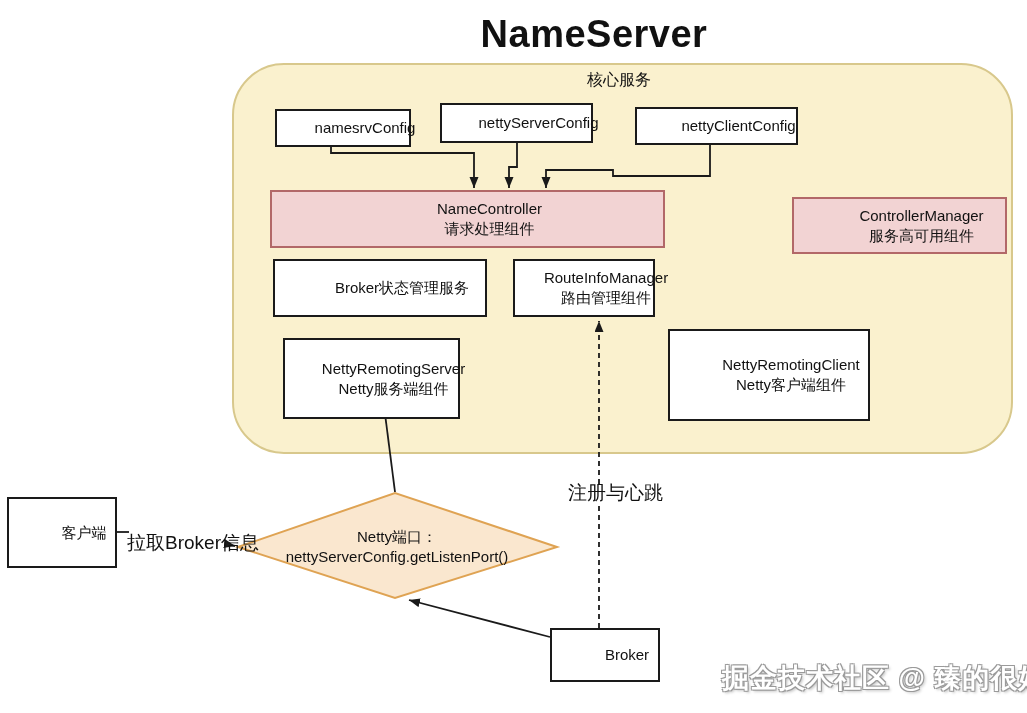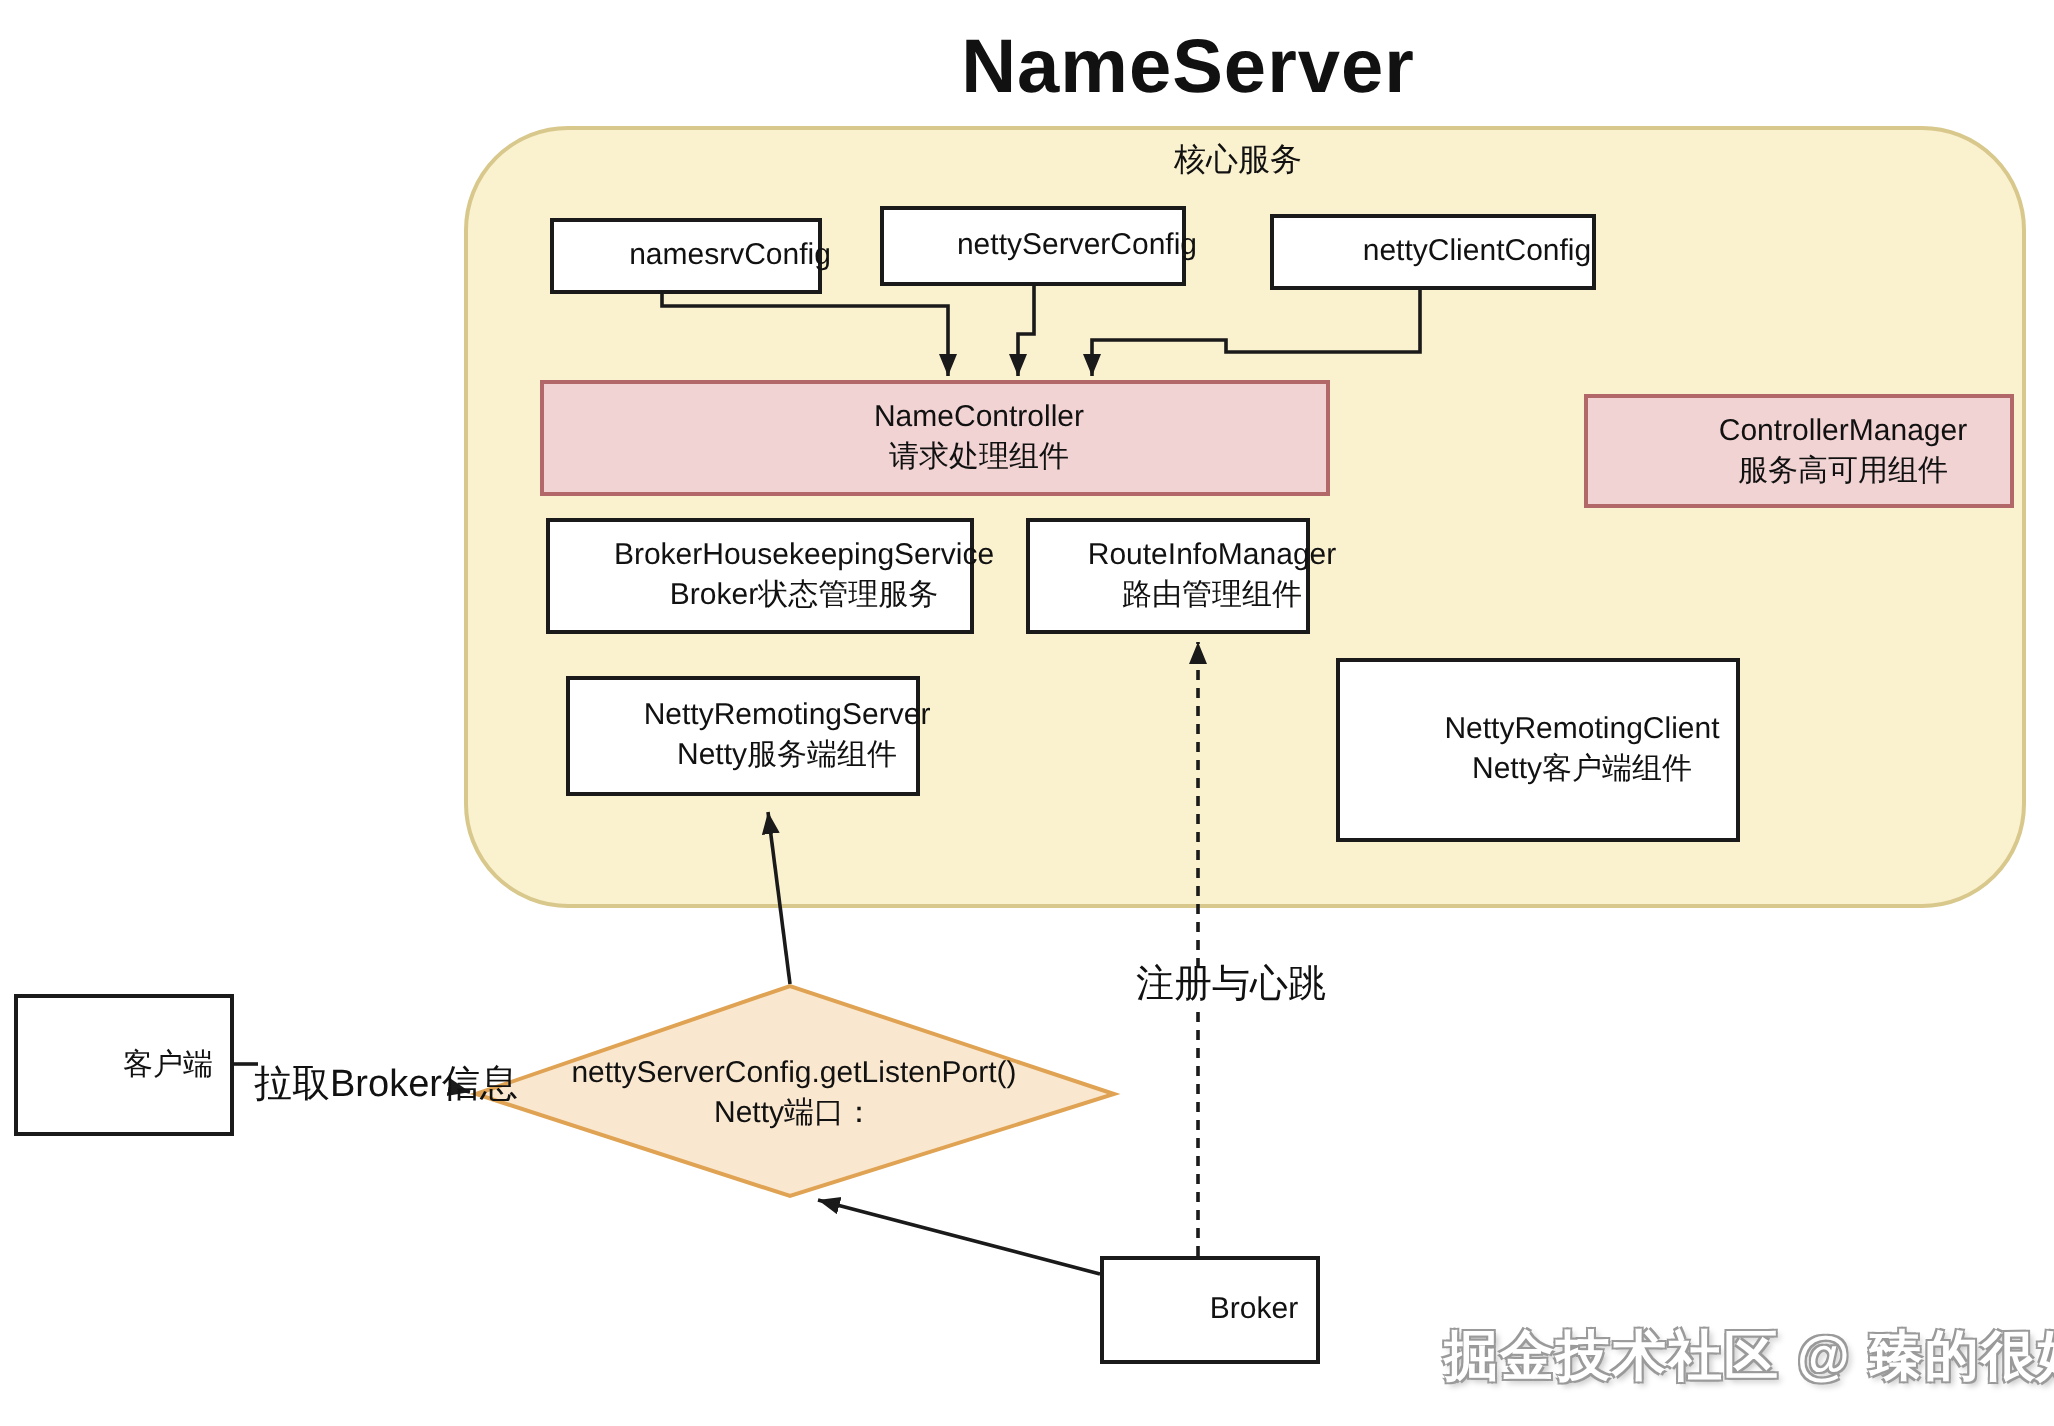--- a/index.html
+++ b/index.html
@@ -112,44 +112,43 @@
 <div class="abs node pink" style="left:270px;top:190px;width:395px;height:58px;">
   <span>NameController</span>
   <span>请求处理组件</span>
 </div>
 <div class="abs node pink" style="left:792px;top:197px;width:215px;height:57px;">
   <span>ControllerManager</span>
   <span>服务高可用组件</span>
 </div>
 
 <div class="abs node" style="left:273px;top:259px;width:214px;height:58px;">
-  <span>BrokerHousekeepingService</span>
   <span>Broker状态管理服务</span>
 </div>
 <div class="abs node" style="left:513px;top:259px;width:142px;height:58px;">
   <span>RouteInfoManager</span>
   <span>路由管理组件</span>
 </div>
-<div class="abs node" style="left:283px;top:338px;width:177px;height:60px;">
+<div class="abs node" style="left:283px;top:338px;width:177px;height:81px;">
   <span>NettyRemotingServer</span>
   <span>Netty服务端组件</span>
 </div>
 <div class="abs node" style="left:668px;top:329px;width:202px;height:92px;">
   <span>NettyRemotingClient</span>
   <span>Netty客户端组件</span>
 </div>
 
 <div class="abs node" style="left:7px;top:497px;width:110px;height:71px;">
   <span>客户端</span>
 </div>
 <div class="abs node" style="left:550px;top:628px;width:110px;height:54px;align-items:center;">
   <span>Broker</span>
 </div>
 
 <div class="abs diamond-label">
+  <div>Netty端口：</div>
   <div>nettyServerConfig.getListenPort()</div>
-  <div>Netty端口：</div>
 </div>
 
 <div class="abs edge-label pull">拉取Broker信息</div>
 <div class="abs edge-label register">注册与心跳</div>
 
 <div class="abs watermark">掘金技术社区 @ 臻的很好</div>
 
 </body></html>

